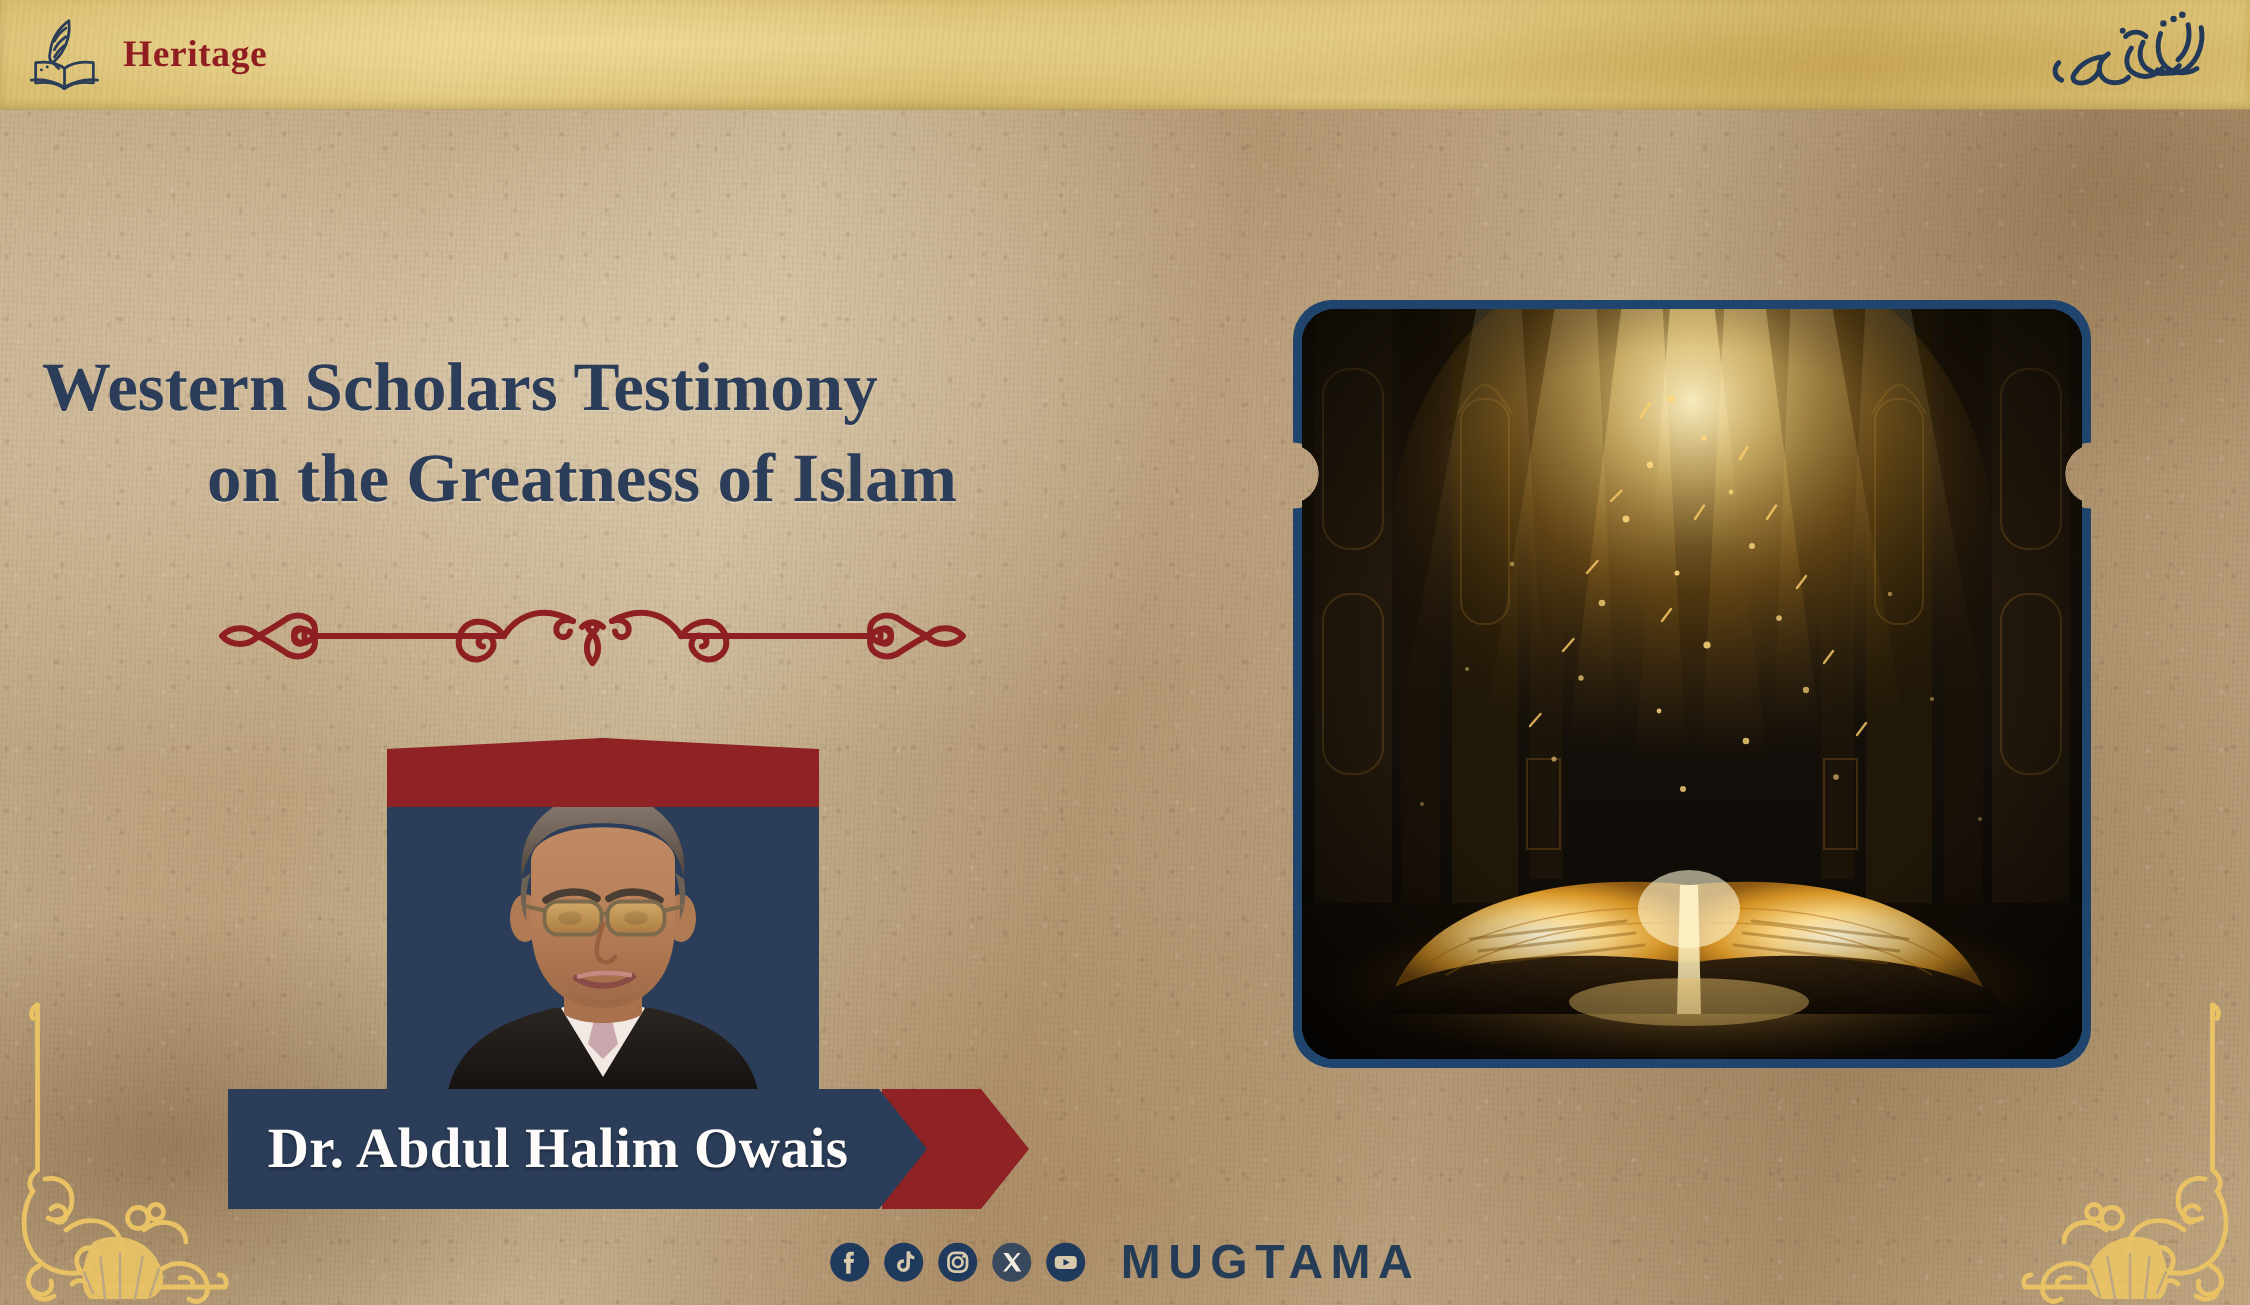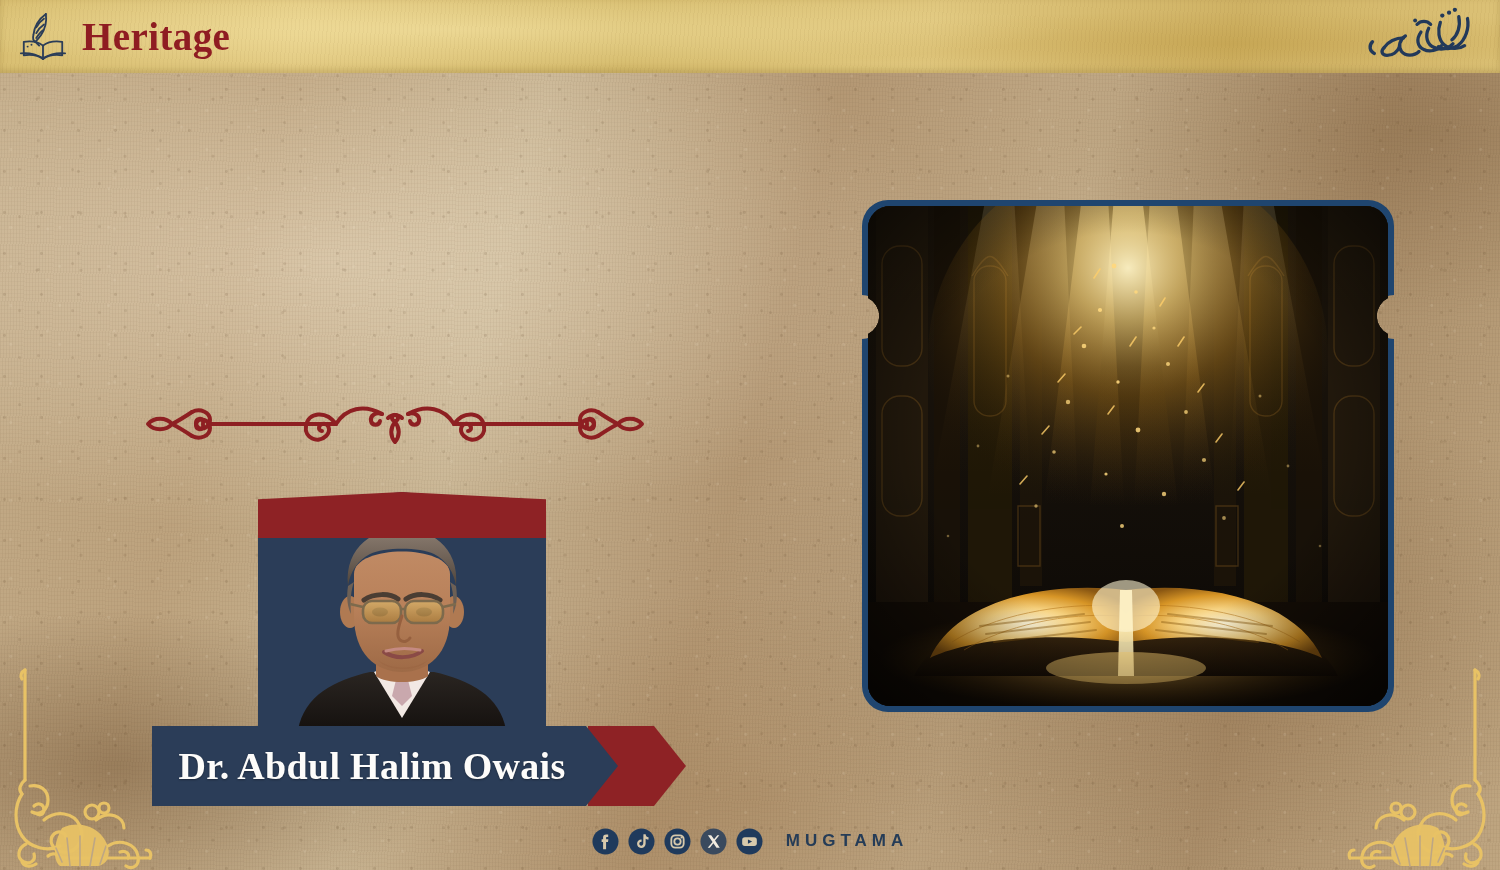--- a/index.html
+++ b/index.html
@@ -52,21 +52,21 @@
     display:flex;align-items:center;
   }
   .header-grain{
     position:absolute;inset:0;opacity:.18;mix-blend-mode:multiply;
     background-image:repeating-linear-gradient(95deg, rgba(110,80,20,.25) 0 1px, rgba(0,0,0,0) 1px 4px);
   }
   .brand{display:flex;align-items:center;gap:14px;margin-left:18px;position:relative;z-index:2;}
   .brand-icon{width:50px;height:52px;display:block;}
   .brand-title{
     font-family:"Liberation Serif", serif;
-    font-size:39px;font-weight:bold;color:#8f1d22;letter-spacing:.4px;
+    font-size:25px;font-weight:bold;color:#8f1d22;letter-spacing:.4px;
   }
   .logo-ar{position:absolute;right:22px;top:3px;z-index:2;}
 
   
   .headline{
     position:absolute;left:28px;top:196px;width:760px;
     color:#2b3d58;font-family:"Liberation Serif", serif;
     font-weight:bold;font-size:46px;line-height:1.34;
     text-shadow:0 1px 0 rgba(255,250,235,.25);
   }
@@ -127,21 +127,21 @@
   .corner.br{right:0;bottom:0;transform:scaleX(-1);}
 
   
   .footer{
     position:absolute;left:0;top:820px;width:1500px;height:42px;
     display:flex;align-items:center;justify-content:center;gap:9px;
   }
   .sicon{width:27px;height:27px;display:block;}
   .brandword{
     margin-left:14px;color:#253c57;font-family:"Liberation Sans", sans-serif;
-    font-size:17px;font-weight:bold;letter-spacing:5px;
+    font-size:32px;font-weight:bold;letter-spacing:5px;
   }
 </style>
 </head>
 <body>
 
 <div class="stage">
 
   <div class="bg"></div>
   <div class="bg-noise"></div>
   <div class="bg-grain"></div>
@@ -188,20 +188,24 @@
         <g fill="#22395a">
           <circle cx="84" cy="13" r="2.2"></circle>
           <circle cx="91" cy="10" r="2.2"></circle>
           <circle cx="97" cy="7" r="2.2"></circle>
           <circle cx="56" cy="18" r="2"></circle>
         </g>
       </svg>
     </span>
   </div>
 
+  <h1 class="headline">
+    <span class="l1">Western Scholars Testimony</span>
+    <span class="l2">on the Greatness of Islam</span>
+  </h1>
 
   <div class="divider">
     <svg viewBox="0 0 510 52" width="510" height="52" fill="none" stroke="#8e1f22" stroke-width="4" stroke-linecap="round" stroke-linejoin="round">
 
       <path d="M70 26 L196 26"></path>
       <path d="M314 26 L440 26"></path>
 
       <path d="M8 26 C14 19 26 19 32 26 C26 33 14 33 8 26 Z"></path>
       <path d="M32 26 C40 22 46 18 52 14"></path>
       <path d="M52 14 C60 10 70 14 70 22 C70 28 64 32 59 30 C55 28 55 22 59 21 C62 20 64 23 63 25"></path>

